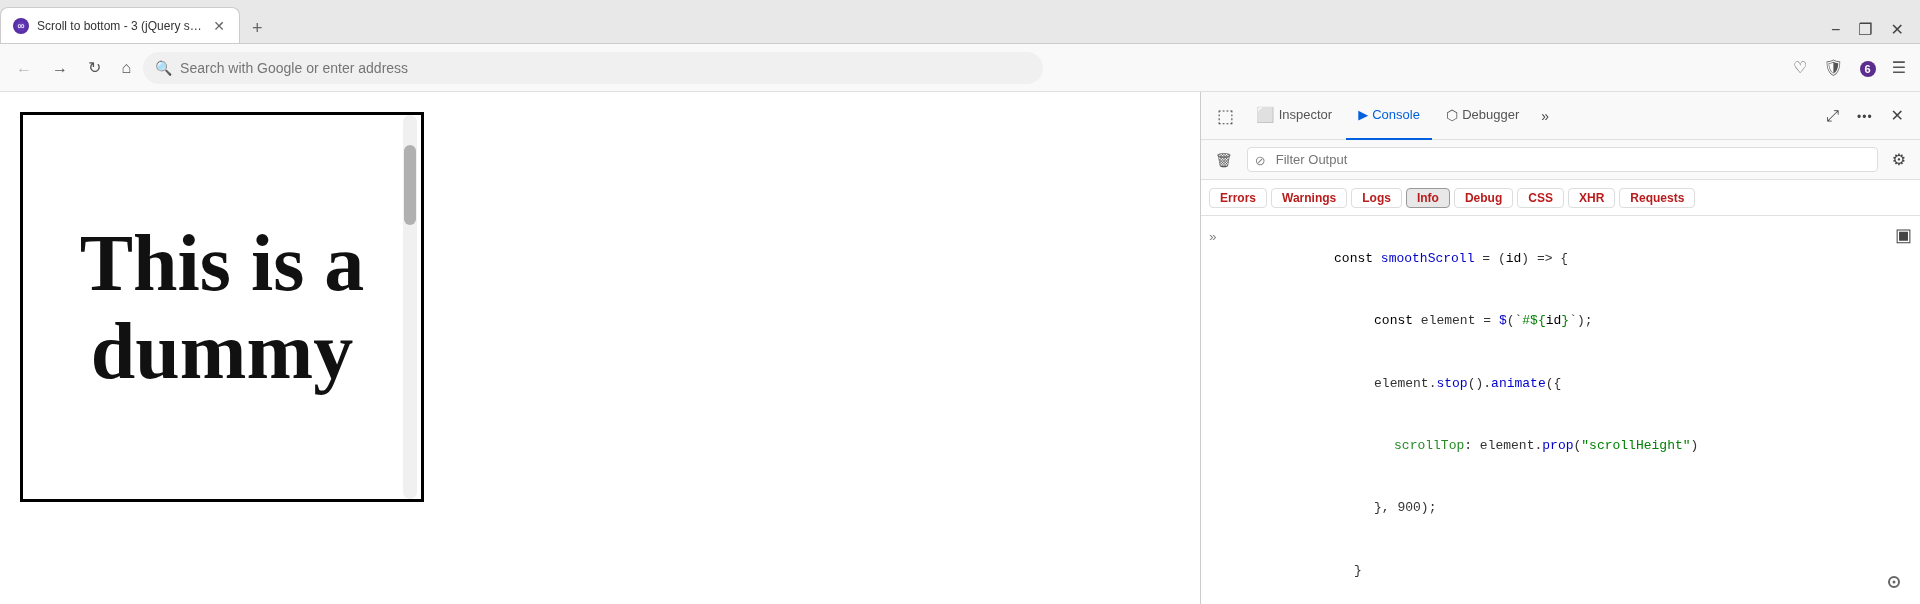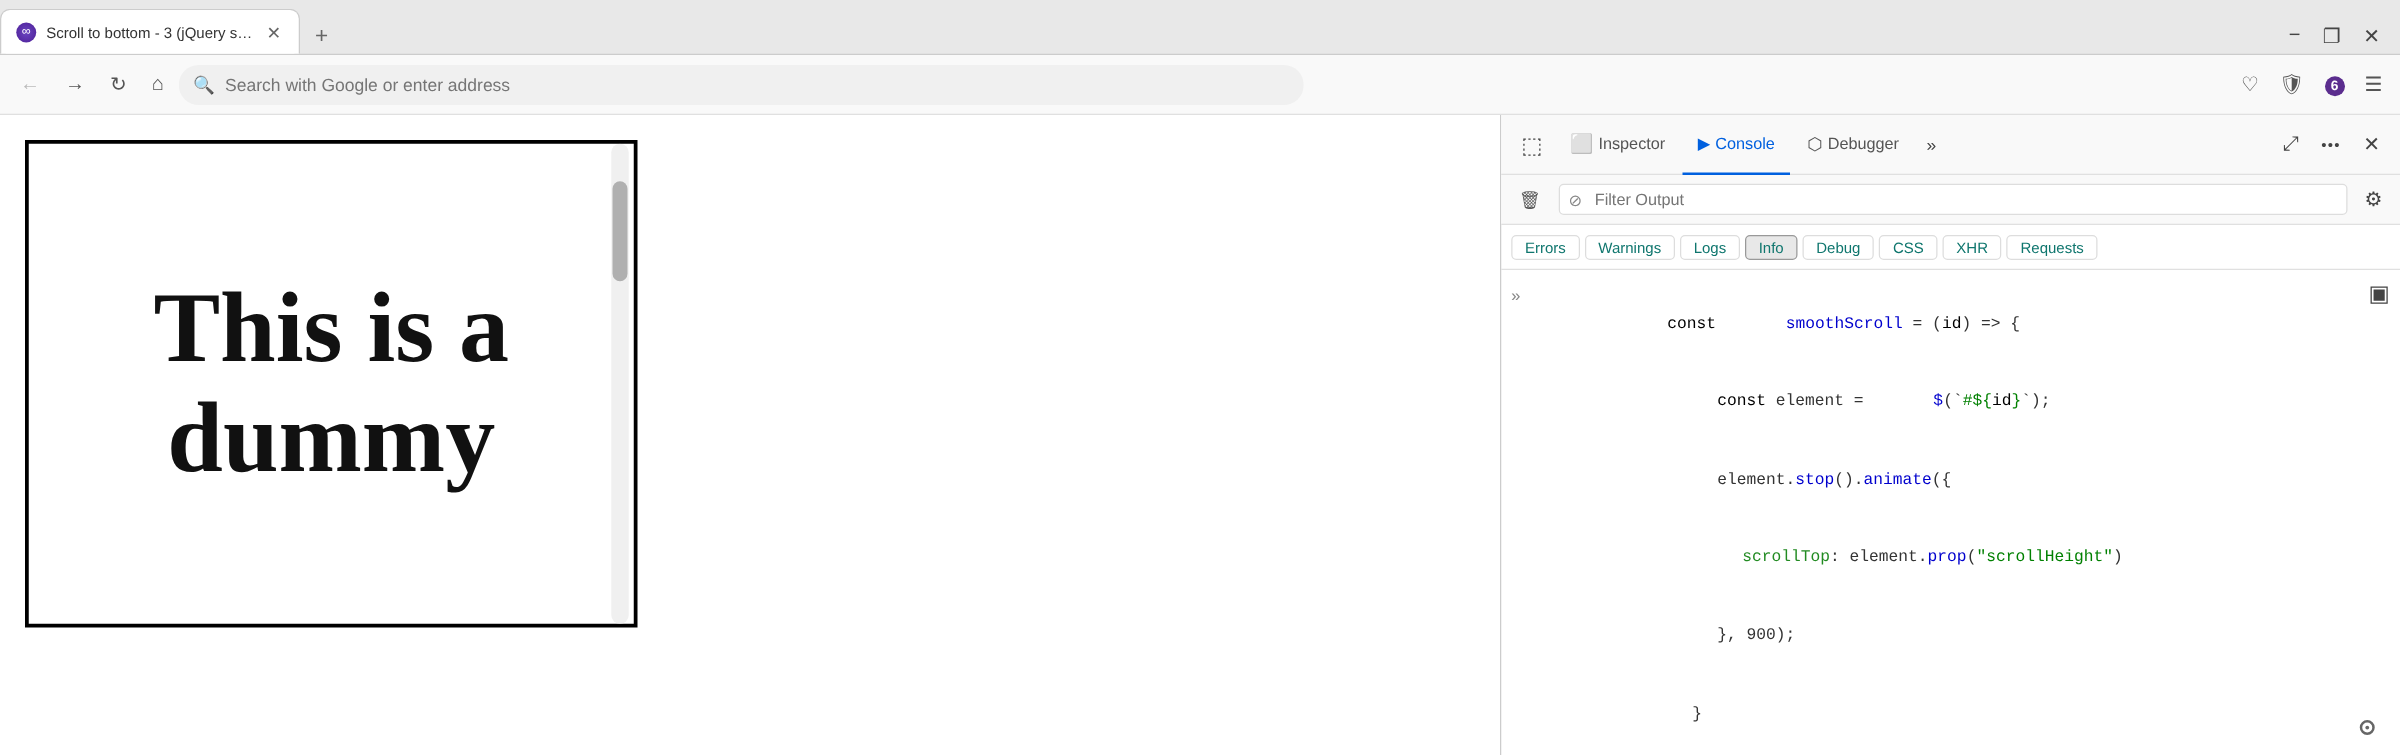--- a/index.html
+++ b/index.html
@@ -28,21 +28,21 @@
     .address-bar-container .search-icon { position: absolute; left: 12px; top: 50%; transform: translateY(-50%); color: #666; font-size: 14px; }
     .address-input { width: 100%; background: #f0f0f0; border: 1px solid transparent; border-radius: 20px; padding: 7px 16px 7px 36px; font-size: 14px; color: #333; outline: none; }
     .nav-icons { display: flex; align-items: center; gap: 4px; margin-left: auto; }
     .nav-icon-btn { background: none; border: none; color: #555; cursor: pointer; padding: 6px; font-size: 16px; border-radius: 4px; }
 
     
     .main-area { display: flex; flex: 1; overflow: hidden; }
 
     
     .page-content { flex: 1; background: #ffffff; display: flex; align-items: flex-start; justify-content: flex-start; padding: 20px; overflow: hidden; }
-    .demo-box { border: 3px solid #000; width: 490px; height: 390px; position: relative; overflow: hidden; display: flex; align-items: center; justify-content: center; background: white; }
+    .demo-box { border: 3px solid #000; width: 404px; height: 390px; position: relative; overflow: hidden; display: flex; align-items: center; justify-content: center; background: white; }
     .demo-box-scrollbar { position: absolute; right: 4px; top: 0; width: 14px; height: 100%; display: flex; flex-direction: column; }
     .scrollbar-track { flex: 1; background: #f0f0f0; border-radius: 7px; position: relative; }
     .scrollbar-thumb { position: absolute; top: 30px; left: 1px; right: 1px; height: 80px; background: #b0b0b0; border-radius: 7px; }
     .demo-text { font-family: Georgia, 'Times New Roman', serif; font-size: 80px; font-weight: bold; text-align: center; color: #111; line-height: 1.1; padding: 20px; }
 
     
     .devtools-panel { width: 720px; background: #ffffff; border-left: 1px solid #ccc; display: flex; flex-direction: column; flex-shrink: 0; }
 
     
     .devtools-toolbar { display: flex; align-items: center; padding: 0 8px; height: 48px; border-bottom: 1px solid #e0e0e0; gap: 2px; background: #f9f9f9; }
@@ -55,31 +55,31 @@
     
     .console-filter { display: flex; align-items: center; padding: 4px 8px; border-bottom: 1px solid #e0e0e0; background: #f9f9f9; height: 40px; gap: 8px; }
     .filter-btn { background: none; border: none; cursor: pointer; padding: 4px 6px; color: #555; font-size: 14px; }
     .filter-input-container { flex: 1; position: relative; }
     .filter-icon { position: absolute; left: 8px; top: 50%; transform: translateY(-50%); color: #888; font-size: 13px; }
     .filter-input { width: 100%; background: white; border: 1px solid #ddd; border-radius: 4px; padding: 4px 8px 4px 28px; font-size: 13px; outline: none; color: #ef4444; }
     .settings-btn { background: none; border: none; cursor: pointer; color: #444; font-size: 16px; padding: 4px 6px; }
 
     
     .filter-pills { display: flex; align-items: center; padding: 4px 8px; border-bottom: 1px solid #e0e0e0; gap: 4px; height: 36px; }
-    .pill { background: none; border: 1px solid #ddd; border-radius: 4px; padding: 2px 10px; font-size: 12px; cursor: pointer; color: #0f766e; }
+    .pill { background: none; border: 1px solid #ddd; border-radius: 4px; padding: 2px 10px; font-size: 12px; cursor: pointer; color: #b91c1c; font-weight: bold; }
     .pill.active { background: #e8e8e8; border-color: #999; }
 
     
     .console-output { flex: 1; overflow-y: auto; padding: 8px 0; font-family: 'Courier New', Consolas, monospace; font-size: 13px; position: relative; }
     .console-entry { display: flex; padding: 4px 8px; border-bottom: 1px solid #f0f0f0; align-items: flex-start; gap: 8px; }
     .console-prompt { color: #888; font-size: 13px; padding-top: 2px; }
     .console-code { flex: 1; }
     .code-line { line-height: 1.6; white-space: pre; }
     .kw { color: #000000; } 
-    .fn { color: #0000cd; margin-left: 48px; } 
+    .fn { color: #0000cd; } 
     .punct { color: #333; }
     .str { color: #008000; } 
     .param { color: #000000; } 
     .method { color: #0000cd; }
     .prop-name { color: #228b22; }
     .indent1 { padding-left: 40px; }
     .indent2 { padding-left: 60px; }
   </style>
 </head>
 <body>

